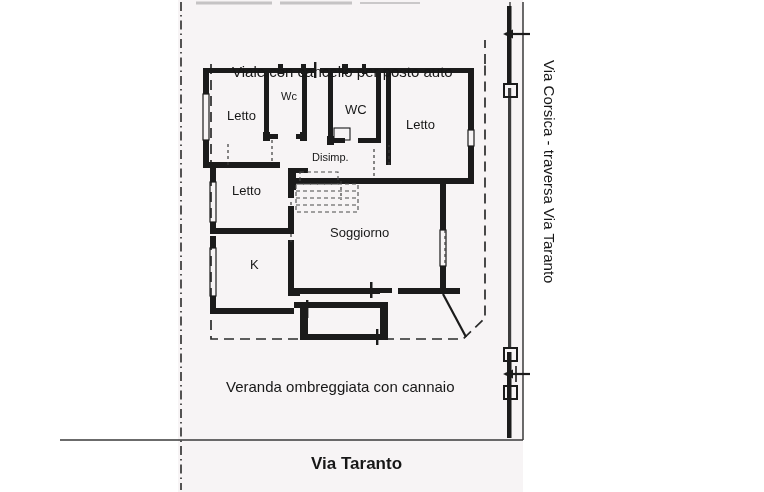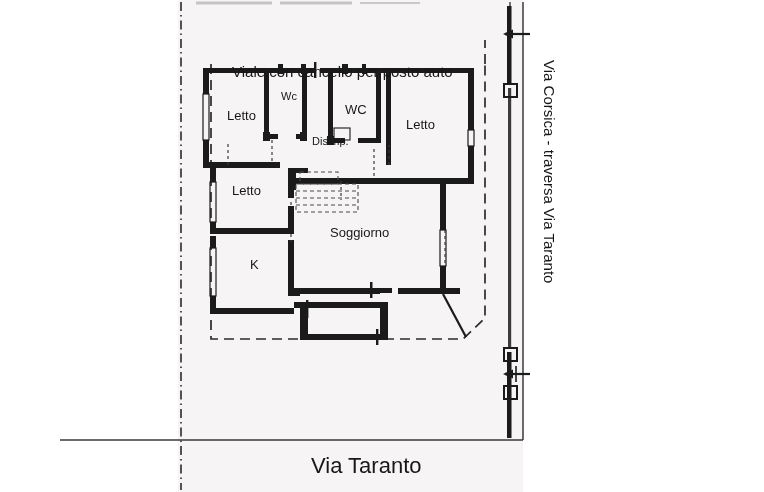--- a/index.html
+++ b/index.html
@@ -38,21 +38,21 @@
   }
   .plan-label {
     position: absolute;
     color: #171717;
     white-space: nowrap;
     line-height: 1;
   }
   .room-label { font-size: 13px; }
   .room-label-sm { font-size: 11px; }
   .caption-label { font-size: 15px; }
-  .street-label { font-size: 22px; }
+  .street-label { font-size: 17px; font-weight: bold; }
   .vert-street {
     position: absolute;
     color: #171717;
     white-space: nowrap;
     font-size: 15px;
     line-height: 1;
     transform-origin: 0 0;
     transform: rotate(90deg);
   }
 </style>
@@ -228,26 +228,27 @@
   <div class="plan-label caption-label" style="left:232px; top:33px;margin-top:31px;">Viale con cancello per posto auto</div>
 
   <div class="plan-label room-label" style="left:227px; top:109px;">Letto</div>
 
   <div class="plan-label room-label-sm" style="left:281px; top:91px;">Wc</div>
 
   <div class="plan-label room-label" style="left:345px; top:103px;">WC</div>
 
   <div class="plan-label room-label" style="left:406px; top:118px;">Letto</div>
 
-  <div class="plan-label room-label-sm" style="left:312px; top:136px;">Disimp.</div>
+  <div class="plan-label room-label-sm" style="left:312px; top:152px;">Disimp.</div>
 
   <div class="plan-label room-label" style="left:232px; top:184px;">Letto</div>
 
   <div class="plan-label room-label" style="left:330px; top:226px;text-align:center;">Soggiorno</div>
 
   <div class="plan-label room-label" style="left:250px; top:258px;">K</div>
 
+  <div class="plan-label caption-label" style="left:226px; top:379px;">Veranda ombreggiata con cannaio</div>
 
   <div class="plan-label street-label" style="left:311px; top:455px;">Via Taranto</div>
 
   <div class="vert-street" style="left:557px; top:60px;">Via Corsica - traversa Via Taranto</div>
 
 </div>
 
 </body></html>

